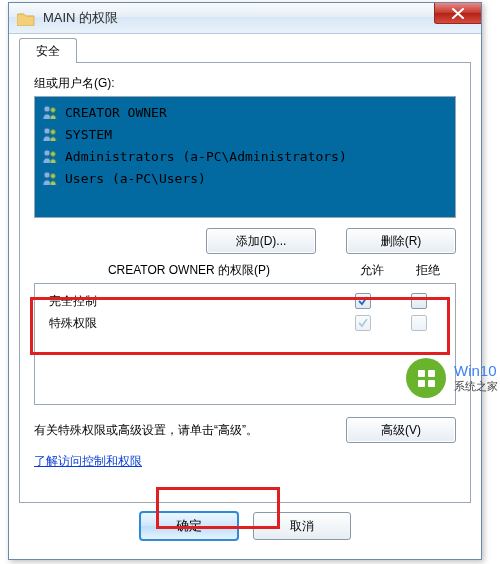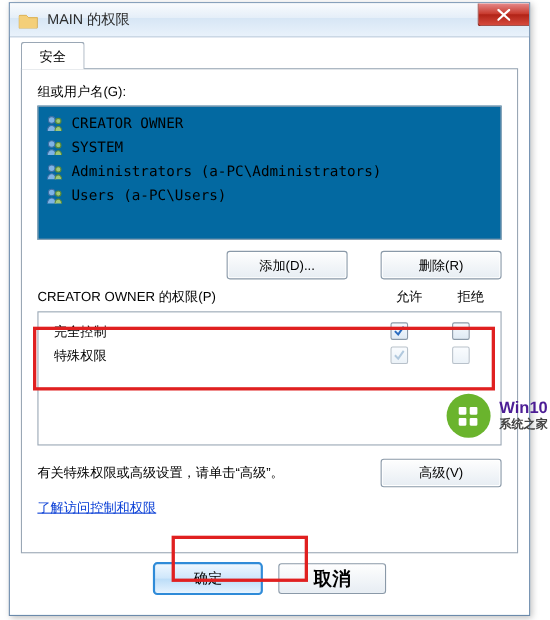--- a/index.html
+++ b/index.html
@@ -17,46 +17,46 @@
   .tabstrip{height:24px;display:flex;align-items:flex-end;}
   .tab{border:1px solid #9aa7b5;border-bottom:none;background:#fff;padding:4px 16px 3px;font-size:12px;border-top-left-radius:3px;border-top-right-radius:3px;position:relative;z-index:2;}
   .tabpanel{border:1px solid #9aa7b5;background:#fff;position:absolute;top:23px;left:0;right:0;bottom:46px;padding:10px 14px 12px;}
   .grp-label{margin:2px 0 4px 0;}
   .userlist{border:1px solid #9aa7b5;background:#0369a1;height:112px;padding:4px 6px;overflow:hidden;font-family:"SimSun",monospace;font-size:13px;}
   .userlist .row{display:flex;align-items:center;height:22px;gap:6px;}
   .user-icon{width:18px;height:18px;flex-shrink:0;}
   .btnrow{display:flex;justify-content:flex-end;gap:10px;margin:10px 0 8px;}
   .winbtn{min-width:92px;height:24px;border:1px solid #8a99a8;background:linear-gradient(#fefefe,#e7edf3);border-radius:3px;font-size:12px;display:flex;align-items:center;justify-content:center;padding:0 8px;box-shadow:inset 0 0 0 1px #fff;margin-left:20px;}
   .perm-header{display:flex;align-items:center;margin-top:2px;}
-  .perm-header .lbl{flex:1;}
+  .perm-header .lbl{flex:1;text-align:center;}
   .perm-header .col{width:56px;text-align:center;}
   .permlist{border:1px solid #9aa7b5;background:#fff;margin-top:4px;height:110px;padding:6px 8px 4px;position:relative;}
   .permrow{display:flex;align-items:center;height:22px;}
   .permrow .pname{flex:1;padding-left:6px;}
   .permrow .pcell{width:56px;display:flex;justify-content:center;}
   .chk{width:14px;height:14px;border:1px solid #8a99a8;background:linear-gradient(#f7fbff,#dfeaf4);display:flex;align-items:center;justify-content:center;border-radius:2px;}
   .chk.on svg{display:block;}
   .chk svg{display:none;}
   .chk.disabled{opacity:.6;}
   .highlight-box{position:absolute;border:3px solid #e02020;pointer-events:none;}
   .hb1{left:30px;top:297px;width:414px;height:52px;}
   .spec-row{display:flex;align-items:center;margin-top:12px;}
   .spec-row .txt{flex:1;line-height:18px;}
   .link{color:#0a3fd6;text-decoration:underline;margin-top:10px;display:inline-block;}
   .footer{position:absolute;left:0;right:0;bottom:6px;height:34px;display:flex;justify-content:center;align-items:center;gap:14px;}
   .okbtn{min-width:96px;height:26px;border:2px solid #2f8bd8;background:linear-gradient(#eef7ff,#cfe7fb 48%,#bcddf8 52%,#e6f3ff);border-radius:4px;display:flex;align-items:center;justify-content:center;font-size:13px;}
-  .cancelbtn{min-width:96px;height:26px;border:1px solid #8a99a8;background:linear-gradient(#fefefe,#e7edf3);border-radius:3px;display:flex;align-items:center;justify-content:center;font-size:17px;font-weight:bold;}
+  .cancelbtn{min-width:96px;height:26px;border:1px solid #8a99a8;background:linear-gradient(#fefefe,#e7edf3);border-radius:3px;display:flex;align-items:center;justify-content:center;font-size:12px;}
   .hb2{left:156px;top:487px;width:118px;height:36px;}
   
   .brand{position:absolute;right:2px;bottom:10px;display:flex;align-items:center;gap:8px;}
   .brand .logo{width:40px;height:40px;border-radius:50%;background:#6ab42d;display:flex;align-items:center;justify-content:center;}
   .brand .logo .dots{display:grid;grid-template-columns:repeat(2,7px);grid-template-rows:repeat(2,7px);gap:3px;}
   .brand .logo .dots span{width:7px;height:7px;background:#fff;border-radius:1px;}
-  .brand .txt1{font-size:15px;font-weight:bold;color:#4c1d95;line-height:16px;}
-  .brand .txt2{font-size:11px;color:#444;line-height:14px;font-weight:bold;}
+  .brand .txt1{font-size:15px;font-weight:normal;color:#3b82f6;line-height:16px;}
+  .brand .txt2{font-size:11px;color:#444;line-height:14px;}
 </style>
 </head>
 <body>
 <div class="canvas">
 
   <div class="dialog">
     <div class="titlebar">
       <span class="folder-icon">
         <svg width="18" height="15" viewBox="0 0 18 15">
             <path d="M1 3h6l2 2h8v9a1 1 0 0 1-1 1H1a1 1 0 0 1-1-1V4a1 1 0 0 1 1-1z" fill="#f4cf79" stroke="#c79a3a" stroke-width="0.6"></path>

